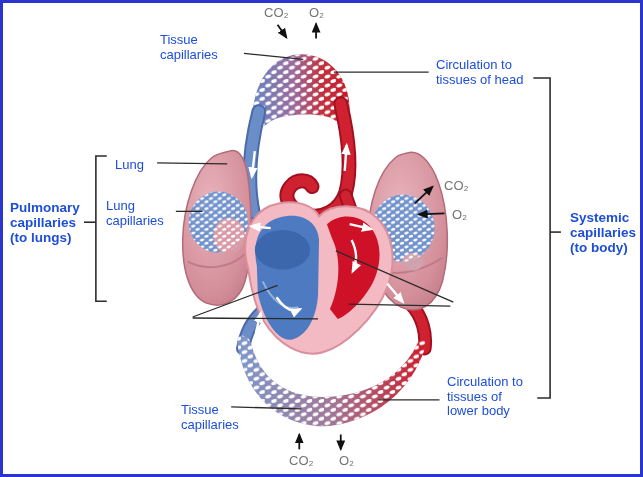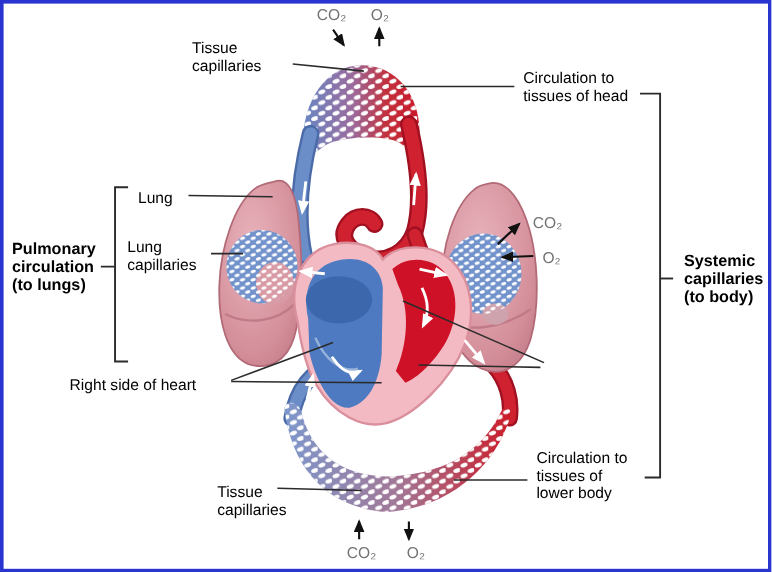--- a/index.html
+++ b/index.html
@@ -1,18 +1,18 @@
 <!DOCTYPE html>
 <html><head>
 <meta charset="utf-8">
 <style>
   html,body{margin:0;padding:0;background:#fff;font-family:"Liberation Sans","DejaVu Sans",sans-serif;}
   #stage{position:relative;width:637px;height:471px;border:3px solid #2a35cf;background:#fff;overflow:hidden;}
   #art{position:absolute;left:0;top:0;width:100%;height:100%;}
-  .lbl{position:absolute;font-size:13px;line-height:1.12;color:#000000;white-space:pre-line;}
+  .lbl{position:absolute;font-size:13px;line-height:1.12;color:#1d4ed8;white-space:pre-line;}
   .lbl.bold{font-weight:bold;font-size:13.5px;}
   .gas{font-size:13px;color:#737373;}
 </style>
 </head>
 <body>
 
 <div id="stage">
 
   <svg id="art" viewBox="0 0 643 477">
     <defs>
@@ -157,24 +157,23 @@
 
   <div class="lbl" style="left:157px;top:30px;">Tissue
 capillaries</div>
   <div class="lbl" style="left:433px;top:55px;">Circulation to
 tissues of head</div>
 
   <div class="lbl" style="left:112px;top:155px;">Lung</div>
   <div class="lbl" style="left:103px;top:196px;">Lung
 capillaries</div>
   <div class="lbl bold" style="left:7px;top:197px;">Pulmonary
-circulation
+capillaries
 (to lungs)</div>
 
-  <div class="lbl" style="left:55px;top:311px;">Right side of heart</div>
 
   <div class="lbl gas" style="left:441px;top:176px;">CO₂</div>
   <div class="lbl gas" style="left:449px;top:205px;">O₂</div>
 
   <div class="lbl bold" style="left:567px;top:207px;">Systemic
 capillaries
 (to body)</div>
   <div class="lbl" style="left:444px;top:372px;">Circulation to
 tissues of
 lower body</div>

